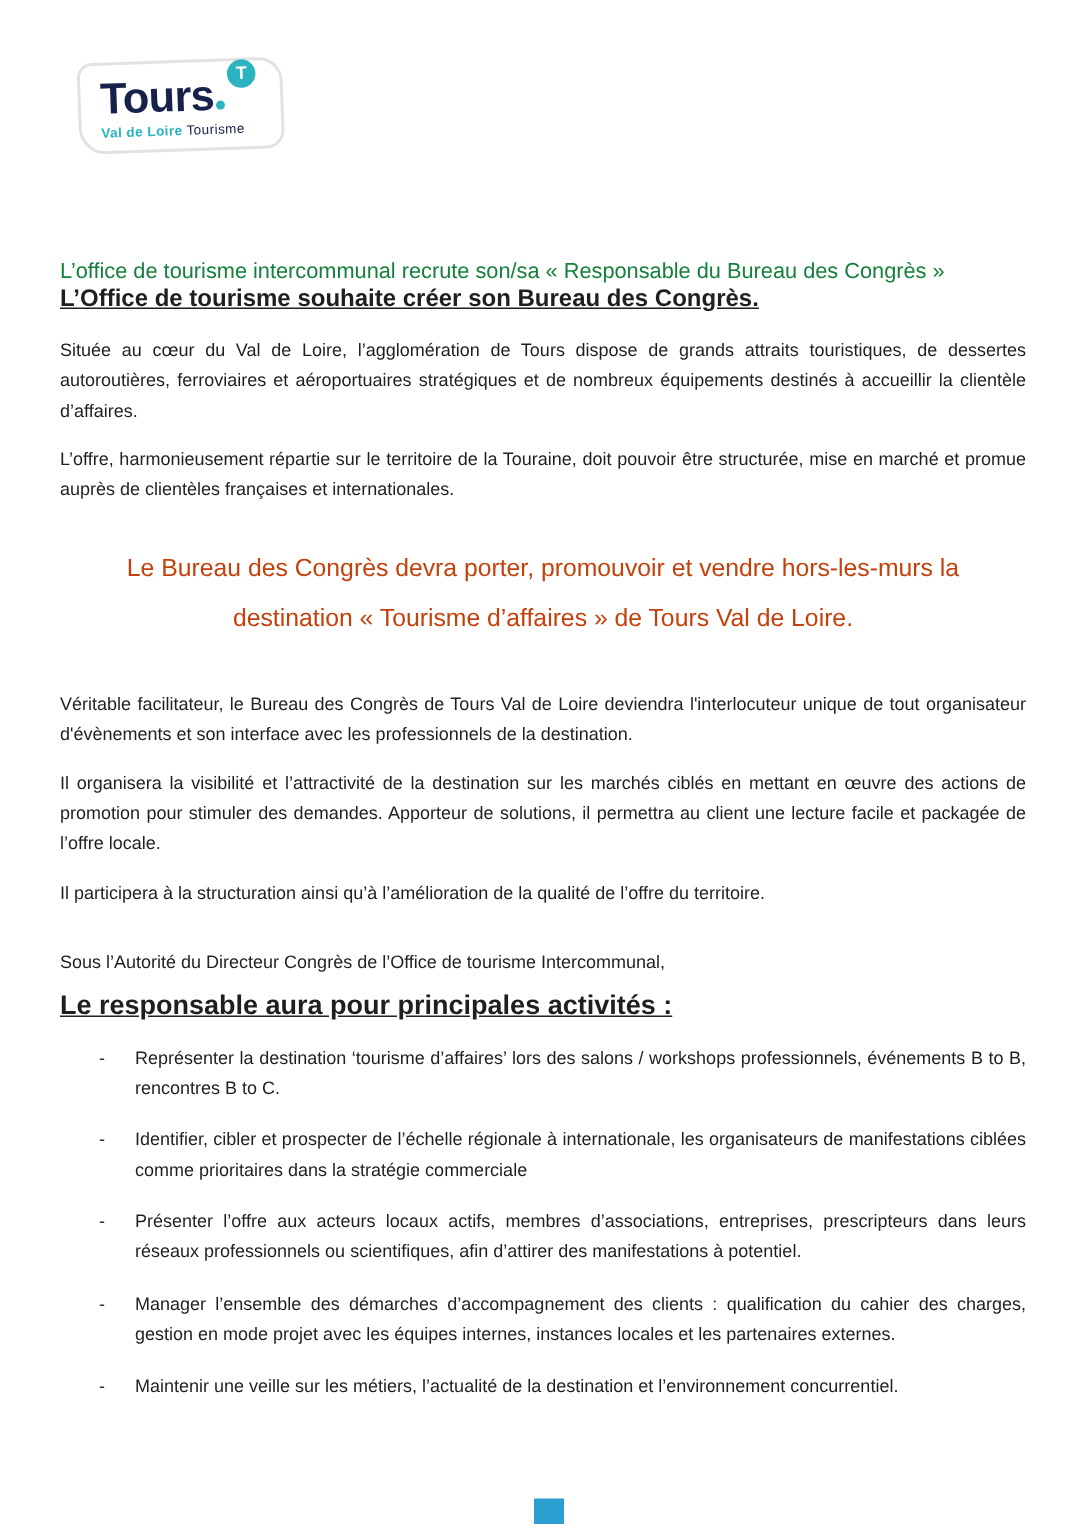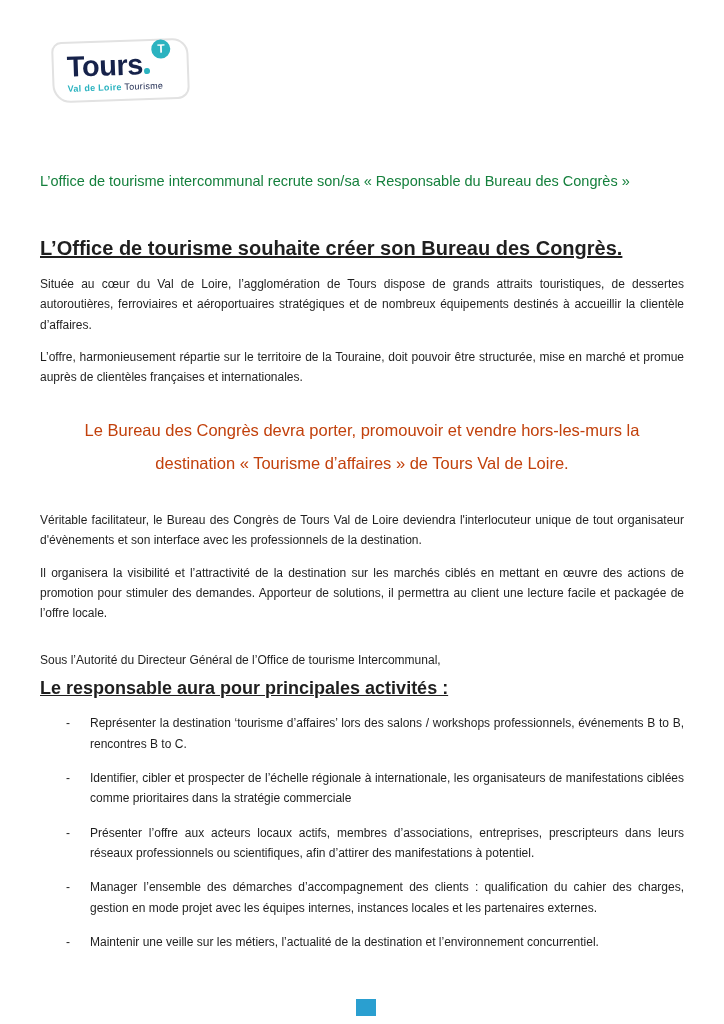--- a/index.html
+++ b/index.html
@@ -69,22 +69,21 @@
   .tagline-dark { color: #16224a; }
 
   
   .doc-title {
     margin-top: 48px;
     font-size: 14.5px;
     line-height: 1.3;
     color: #15803d;
   }
   .section-heading {
-    margin-top: 46px;
-    font-size: 20px;
+    font-size: 16px;
     font-weight: bold;
     text-decoration: underline;
   }
   .para {
     font-size: 12px;
     line-height: 1.7;
     text-align: justify;
   }
   .mt-14 { margin-top: 14px; }
   .mt-12 { margin-top: 12px; }
@@ -155,21 +154,22 @@
   <p class="para mt-14">Située au cœur du Val de Loire, l’agglomération de Tours dispose de grands attraits touristiques, de dessertes autoroutières, ferroviaires et aéroportuaires stratégiques et de nombreux équipements destinés à accueillir la clientèle d’affaires.</p>
   <p class="para mt-12">L’offre, harmonieusement répartie sur le territoire de la Touraine, doit pouvoir être structurée, mise en marché et promue auprès de clientèles françaises et internationales.</p>
 
   <div class="highlight">
     <div>Le Bureau des Congrès devra porter, promouvoir et vendre hors-les-murs la</div>
     <div>destination « Tourisme d’affaires » de Tours Val de Loire.</div>
   </div>
 
   <p class="para mt-30">Véritable facilitateur, le Bureau des Congrès de Tours Val de Loire deviendra l'interlocuteur unique de tout organisateur d'évènements et son interface avec les professionnels de la destination.</p>
   <p class="para mt-12">Il organisera la visibilité et l’attractivité de la destination sur les marchés ciblés en mettant en œuvre des actions de promotion pour stimuler des demandes. Apporteur de solutions, il permettra au client une lecture facile et packagée de l’offre locale.</p>
-  <p class="para mt-26">Sous l’Autorité du Directeur Général de l’Office de tourisme Intercommunal,</p>
+  <p class="para mt-12">Il participera à la structuration ainsi qu’à l’amélioration de la qualité de l’offre du territoire.</p>
+  <p class="para mt-26">Sous l’Autorité du Directeur Congrès de l’Office de tourisme Intercommunal,</p>
 
   <h3 class="activities-heading">Le responsable aura pour principales activités :</h3>
 
   <ul class="activities-list">
     <li class="bullet">
       <span class="marker">-</span>
       <span class="text">Représenter la destination ‘tourisme d’affaires’ lors des salons / workshops professionnels, événements B to B, rencontres B to C.</span>
     </li>
     <li class="bullet">
       <span class="marker">-</span>

